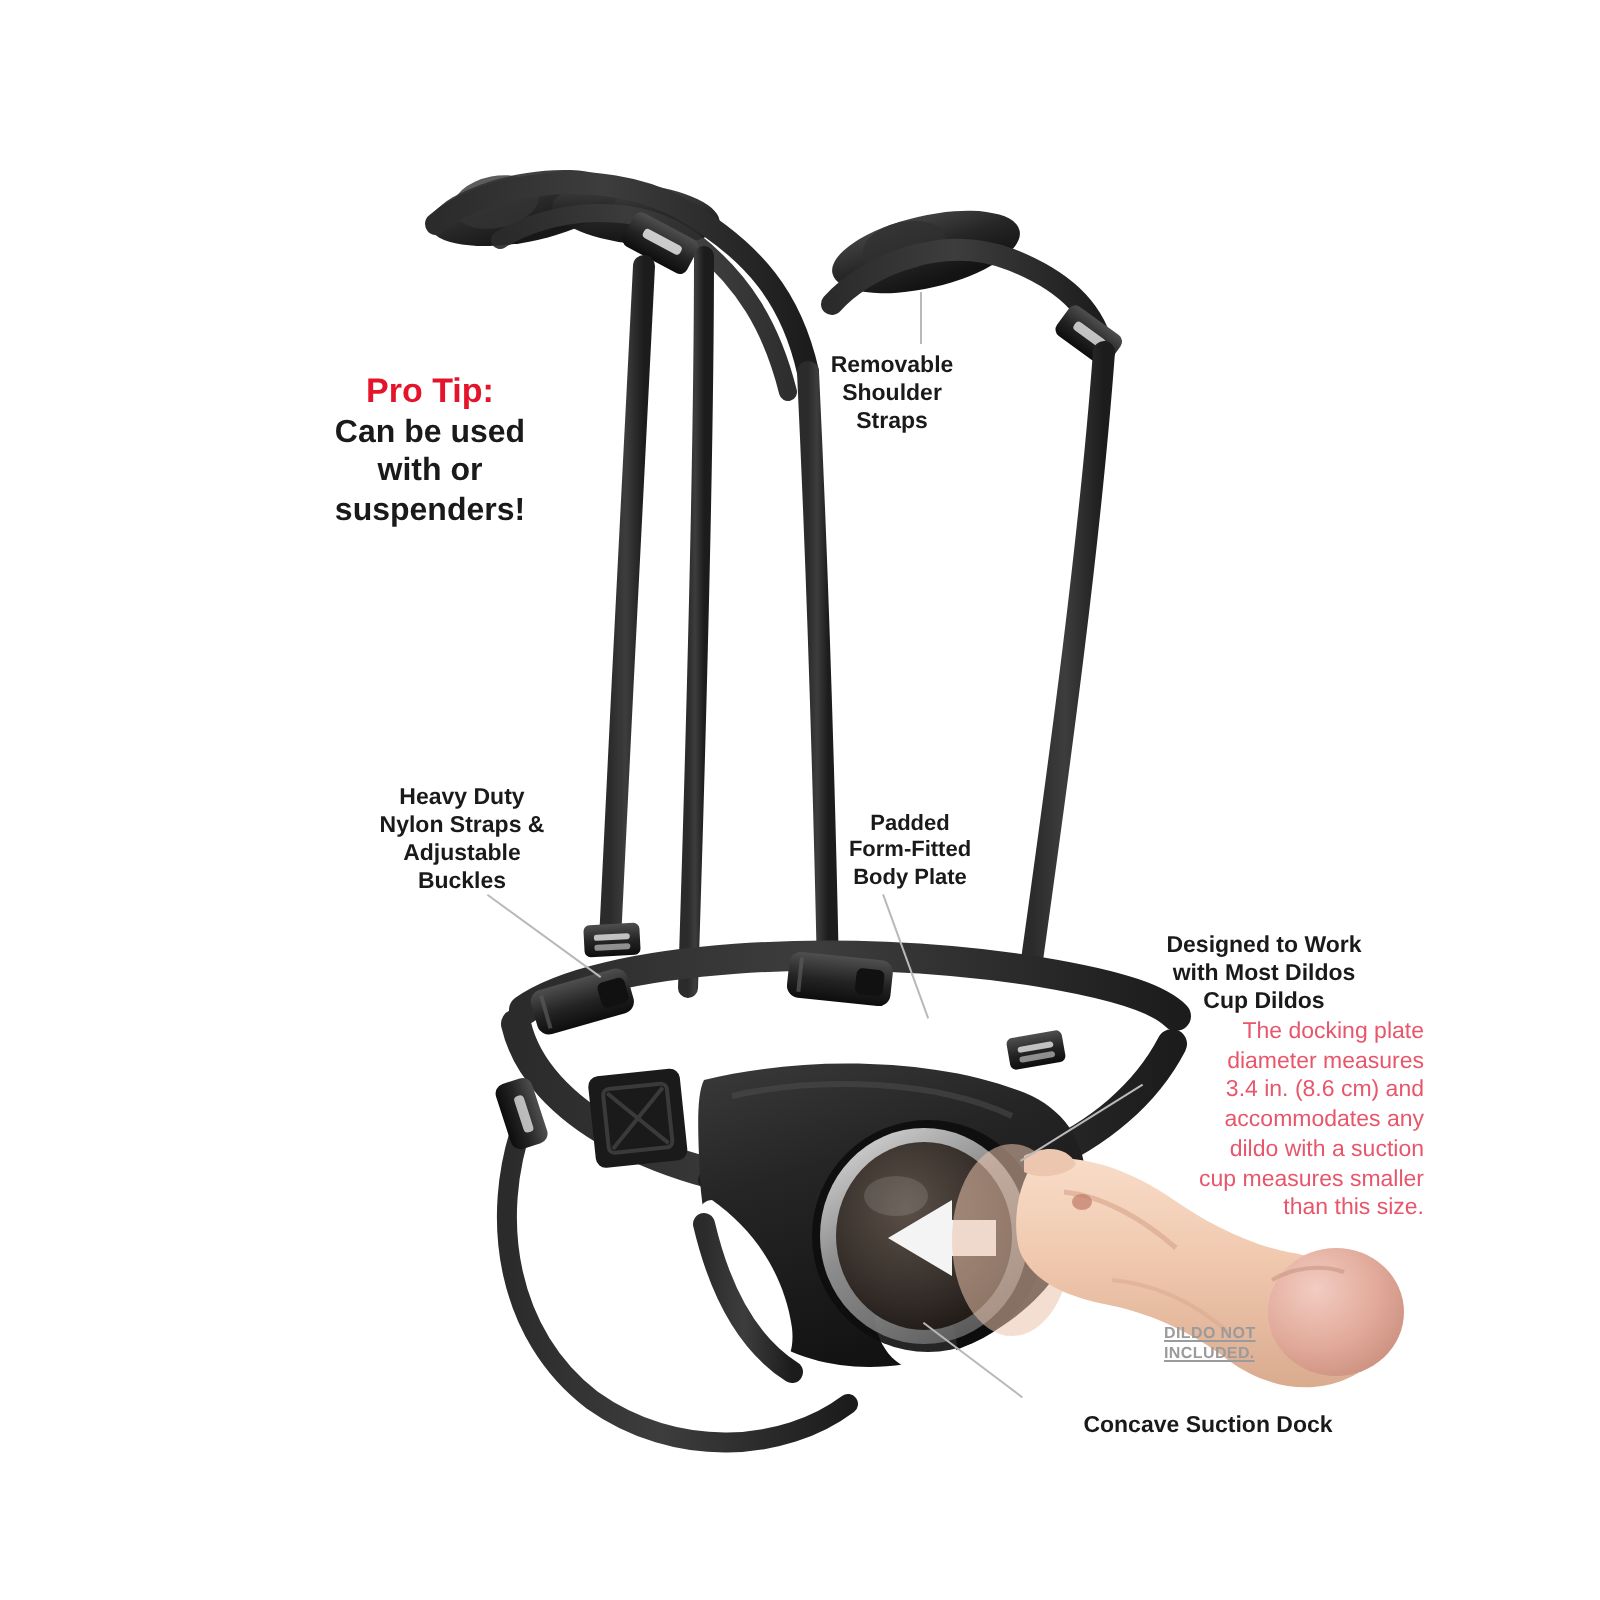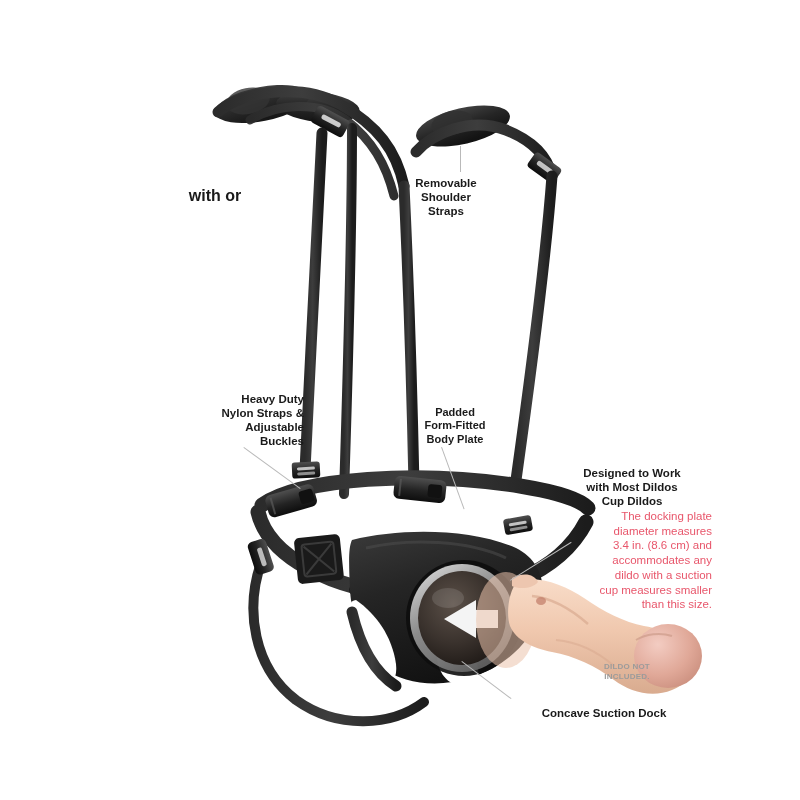--- a/index.html
+++ b/index.html
@@ -191,30 +191,33 @@
 
   <div class="leader" style="left:244px;top:447px;width:70px;transform:rotate(36deg);"></div>
 
   <div class="leader" style="left:442px;top:447px;width:66px;transform:rotate(70deg);"></div>
 
   <div class="leader" style="left:510px;top:580px;width:72px;transform:rotate(-32deg);"></div>
 
   <div class="leader" style="left:462px;top:661px;width:62px;transform:rotate(37deg);"></div>
 
   <div class="callout" style="left:140px;top:186px;width:150px;font-size:16px;">
+    <div class="hd" style="color:#E4152B;font-size:17px;">Pro Tip:</div>
+    <div class="hd">Can be used</div>
     <div class="hd">with or</div>
+    <div class="hd">suspenders!</div>
   </div>
 
   <div class="callout" style="left:384px;top:176px;width:124px;font-size:11.5px;">
     <div class="hd">Removable</div>
     <div class="hd">Shoulder</div>
     <div class="hd">Straps</div>
   </div>
 
-  <div class="callout" style="left:158px;top:392px;width:146px;font-size:11.5px;text-align:right;">
+  <div class="callout" style="left:158px;top:392px;width:146px;font-size:11.5px;">
     <div class="hd">Heavy Duty</div>
     <div class="hd">Nylon Straps &amp;</div>
     <div class="hd">Adjustable</div>
     <div class="hd">Buckles</div>
   </div>
 
   <div class="callout" style="left:390px;top:406px;width:130px;font-size:11px;">
     <div class="hd">Padded</div>
     <div class="hd">Form-Fitted</div>
     <div class="hd">Body Plate</div>
@@ -232,18 +235,18 @@
       <div>dildo with a suction</div>
       <div>cup measures smaller</div>
       <div>than this size.</div>
     </div>
   </div>
 
   <div class="callout" style="left:514px;top:706px;width:180px;font-size:11.5px;text-align:center;">
     <div class="hd">Concave Suction Dock</div>
   </div>
 
-  <div class="tiny-note" style="left:582px;top:662px;width:90px;font-size:8px;text-align:center;">
+  <div class="tiny-note" style="left:582px;top:662px;width:90px;font-size:8px;text-align:left;text-decoration:underline;">
     <div>DILDO NOT</div>
     <div>INCLUDED.</div>
   </div>
 
 </div>
 
 </body></html>

